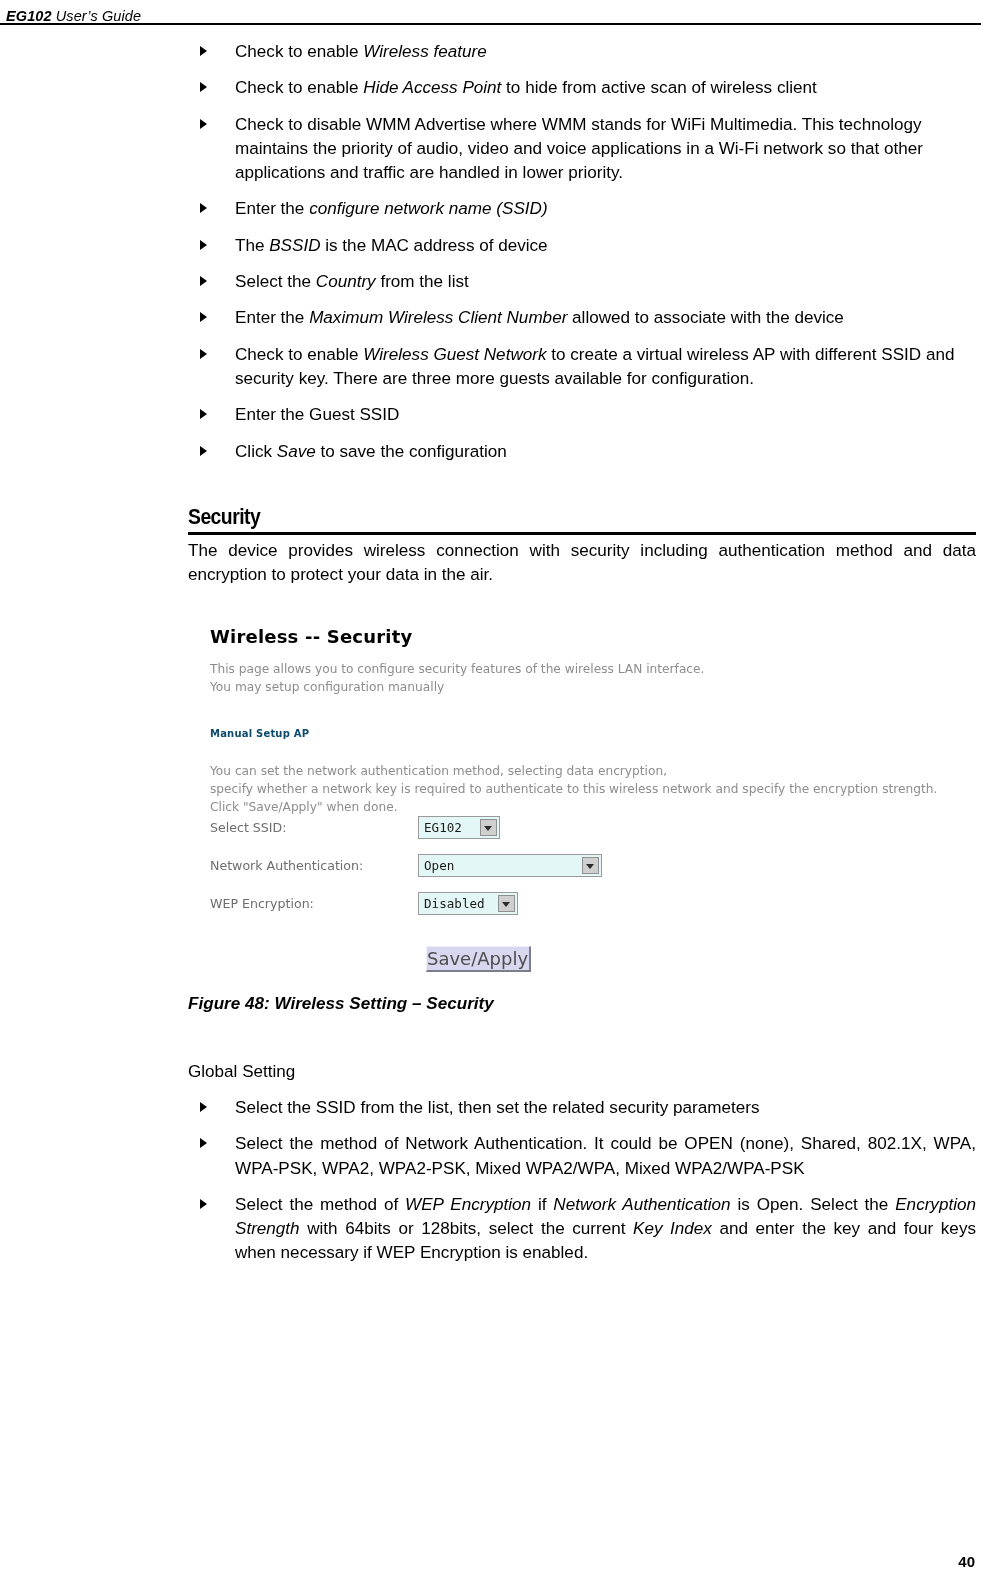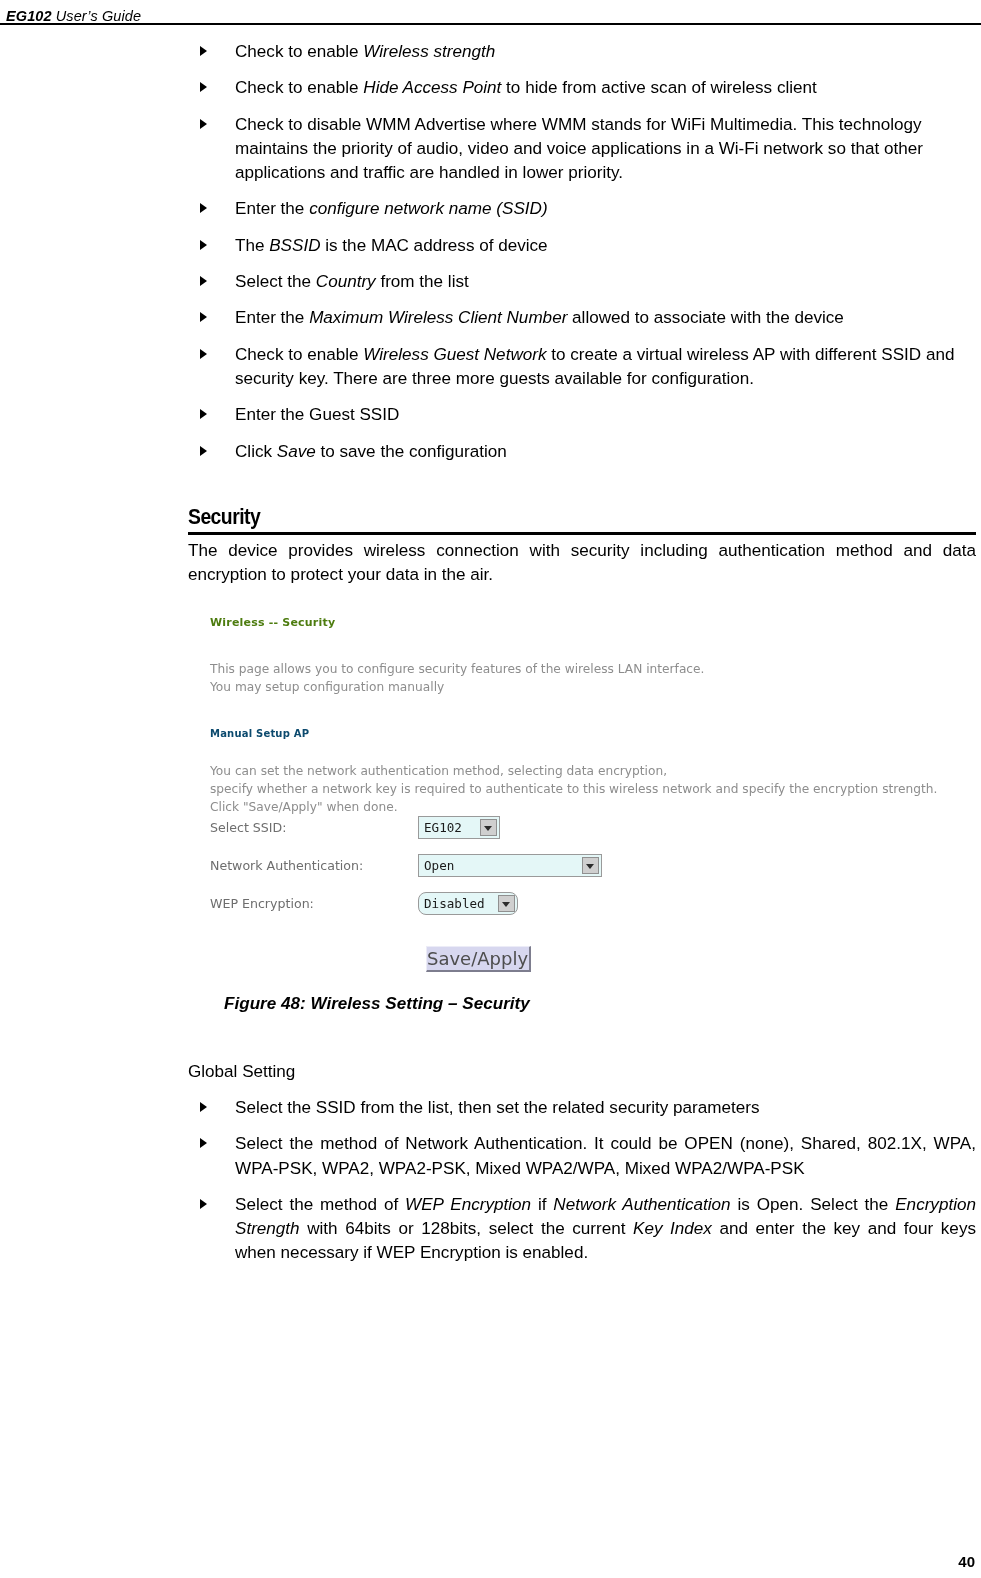--- a/index.html
+++ b/index.html
@@ -127,24 +127,24 @@
   .fig-inner {
     position: absolute;
     left: 22px;
     top: 0;
     width: 760px;
     height: 360px;
   }
   .fig-h1 {
     position: absolute;
     left: 0;
-    top: 0;
-    font-size: 11px;
-    font-weight: bold;
-    color: #4d7c0f;
+    top: 10px;
+    font-size: 18px;
+    font-weight: bold;
+    color: #000000;
     letter-spacing: 0.2px;
   }
   .fig-p1 {
     position: absolute;
     left: 0;
     top: 44px;
     font-size: 12.2px;
     line-height: 18px;
     color: #8d8d8d;
   }
@@ -222,21 +222,21 @@
     left: 3px;
     top: 6px;
     width: 0;
     height: 0;
     border-left: 4.5px solid transparent;
     border-right: 4.5px solid transparent;
     border-top: 5px solid #2b2b2b;
   }
   .sel-ssid { width: 82px; }
   .sel-auth { width: 184px; }
-  .sel-wep  { width: 100px; border-radius: 8px; }
+  .sel-wep  { width: 100px; }
 
   .savebtn {
     position: absolute;
     left: 216px;
     top: 330px;
     width: 105px;
     height: 26px;
     box-sizing: border-box;
     background: #d7d7ef;
     border-top: 1px solid #ececf7;
@@ -249,21 +249,20 @@
     line-height: 24px;
     font-family: "DejaVu Sans", sans-serif;
   }
 
   
   .caption {
     margin-top: 18px;
     font-size: 17.1px;
     font-weight: bold;
     font-style: italic;
-    margin-left: 36px;
   }
 
   
   .subhead {
     margin-top: 46px;
     margin-bottom: 12px;
     font-size: 17.1px;
     line-height: 24.3px;
   }
 
@@ -282,21 +281,21 @@
 <div class="page">
 
   <div class="page-header">
     <div class="hdr-text"><span class="model">EG102</span><span> User’s Guide</span></div>
     <div class="hdr-rule"></div>
   </div>
 
   <div class="content">
 
     <ul class="bullets" id="top-bullets">
-        <li><span class="tri"></span><span>Check to enable <i class="it">Wireless strength</i></span></li>
+        <li><span class="tri"></span><span>Check to enable <i class="it">Wireless feature</i></span></li>
         <li><span class="tri"></span><span>Check to enable <i class="it">Hide Access Point</i> to hide from active scan of wireless client</span></li>
         <li><span class="tri"></span><span>Check to disable WMM Advertise where WMM stands for WiFi Multimedia. This technology maintains the priority of audio, video and voice applications in a Wi-Fi network so that other applications and traffic are handled in lower priority.</span></li>
         <li><span class="tri"></span><span>Enter the <i class="it">configure network name (SSID)</i></span></li>
         <li><span class="tri"></span><span>The <i class="it">BSSID</i> is the MAC address of device</span></li>
         <li><span class="tri"></span><span>Select the <i class="it">Country</i> from the list</span></li>
         <li><span class="tri"></span><span>Enter the <i class="it">Maximum Wireless Client Number</i> allowed to associate with the device</span></li>
         <li><span class="tri"></span><span>Check to enable <i class="it">Wireless Guest Network</i> to create a virtual wireless AP with different SSID and security key. There are three more guests available for configuration.</span></li>
         <li><span class="tri"></span><span>Enter the Guest SSID</span></li>
         <li><span class="tri"></span><span>Click <i class="it">Save</i> to save the configuration</span></li>
       </ul>

